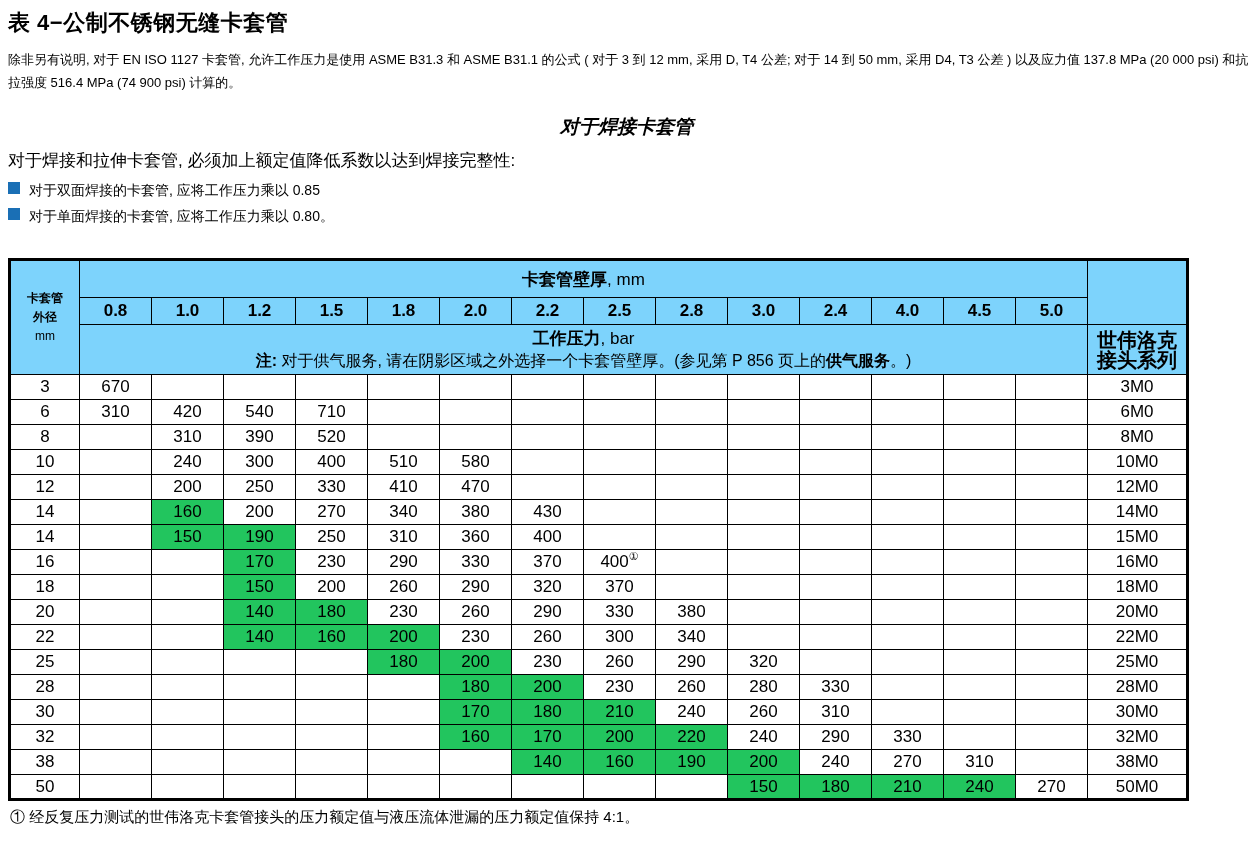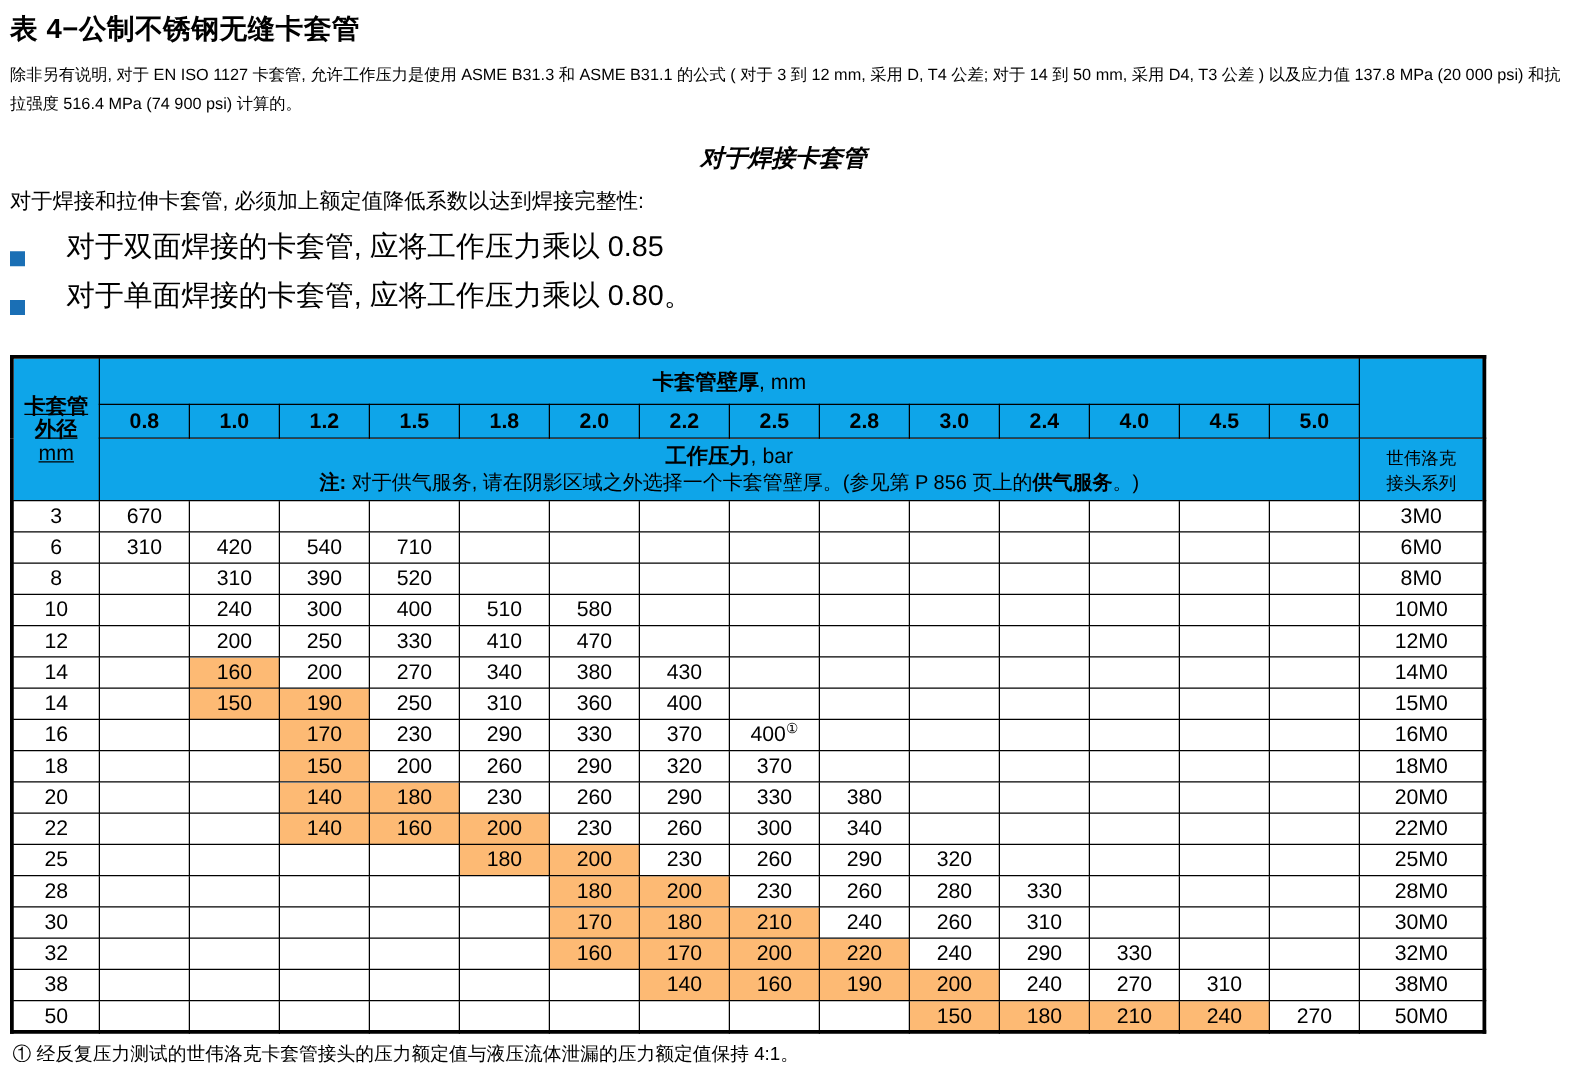--- a/index.html
+++ b/index.html
@@ -20,53 +20,53 @@
     font-size: 13px; line-height: 23px;
     width: 1243px; margin: 0 0 14px 0;
   }
   .sub-heading {
     font-size: 19px; font-weight: bold; font-style: italic;
     margin: 20px 0 9px 0;
     text-align: center;
   }
   .weld-intro { font-size: 17px; margin: 0 0 10px 0; }
   .bullet {
-    display: flex; align-items: flex-end;
-    font-size: 23px; margin: 8px 0; gap: 24px;
+    display: flex; align-items: flex-start;
+    font-size: 14px; margin: 8px 0;
   }
   .bullet .sq {
     width: 12px; height: 12px; background: #1a6fb5;
     margin-right: 9px; flex: 0 0 auto;
   }
 
   table.rating {
     border-collapse: collapse; table-layout: fixed;
     margin-top: 32px; border: 3px solid #000;
   }
   table.rating th, table.rating td {
     border: 1px solid #000; padding: 0;
     text-align: center; vertical-align: middle;
     overflow: hidden; white-space: nowrap;
   }
-  thead th { background: #0ea5e9; font-weight: normal; }
-  .od-header { font-size: 17px; line-height: 19px; text-decoration: underline; }
+  thead th { background: #7dd3fc; font-weight: normal; }
+  .od-header { font-size: 12px; line-height: 19px; }
   .od-header .b { font-weight: bold; }
   .wall-header { height: 38px; font-size: 17px; }
   .wall-header .b, .pressure-line .b { font-weight: bold; }
   .thickness-cell { height: 27px; font-size: 17px; font-weight: bold; margin-top: 44px; }
   .pressure-header { height: 50px; font-size: 17px; line-height: 22px; }
   .note-line { font-size: 16px; }
   .note-line b { font-weight: bold; }
-  .series-header { font-size: 14px; font-weight: normal; line-height: 20px; }
+  .series-header { font-size: 20px; font-weight: bold; line-height: 20px; }
 
   tbody td {
     height: 25px; font-size: 17px; background: #fff;
     border-top: 2px solid #000; border-bottom: 2px solid #000;
   }
-  tbody td.shaded { background: #fdba74; }
+  tbody td.shaded { background: #22c55e; }
   tbody td sup { font-size: 11px; vertical-align: super; line-height: 0; }
 
   .footnote { font-size: 15px; margin: 7px 0 0 2px; }
 </style>
 </head>
 <body>
 
 <div class="page">
 
   <div class="title">表 4−公制不锈钢无缝卡套管</div>

